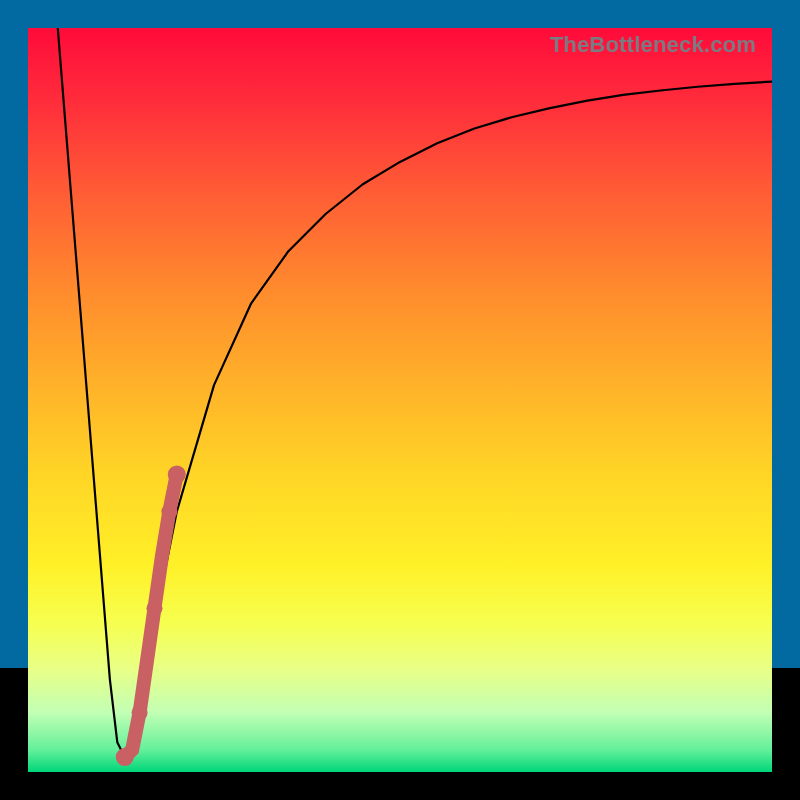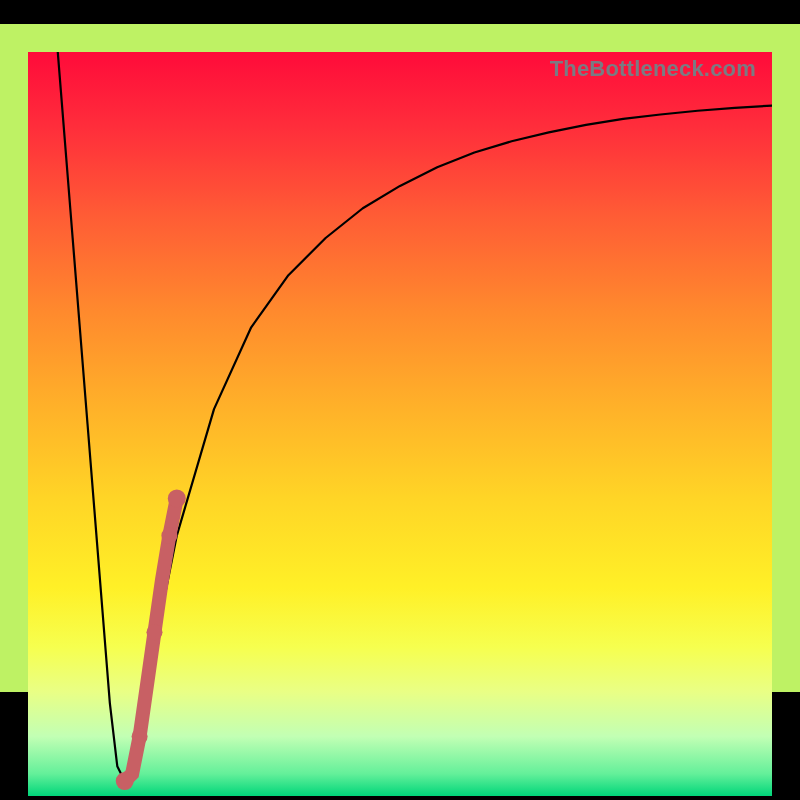--- a/index.html
+++ b/index.html
@@ -7,22 +7,21 @@
     padding: 0;
     width: 800px;
     height: 800px;
     background: #000;
     overflow: hidden;
   }
   .frame {
     position: relative;
     width: 800px;
     height: 668px;
-    background: #bef264;
-    margin-top: 24px;
+    background: #0369a1;
   }
   .plot-area {
     position: absolute;
     left: 28px;
     top: 28px;
     width: 744px;
     height: 744px;
     background: linear-gradient(to bottom,
       #ff0b3a 0%,
       #ff2d3b 10%,

